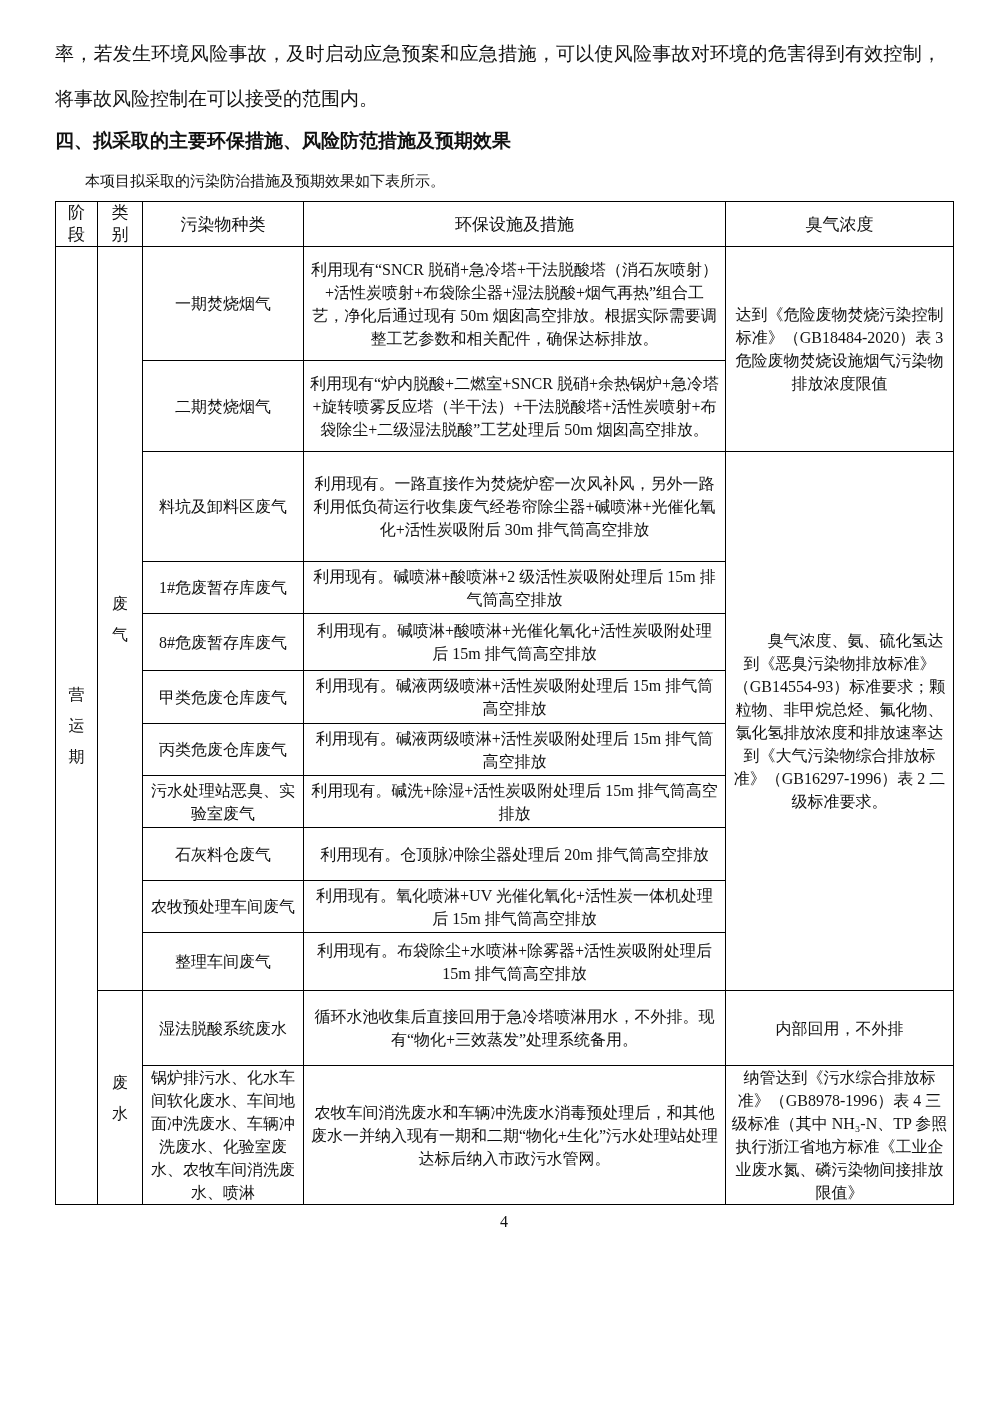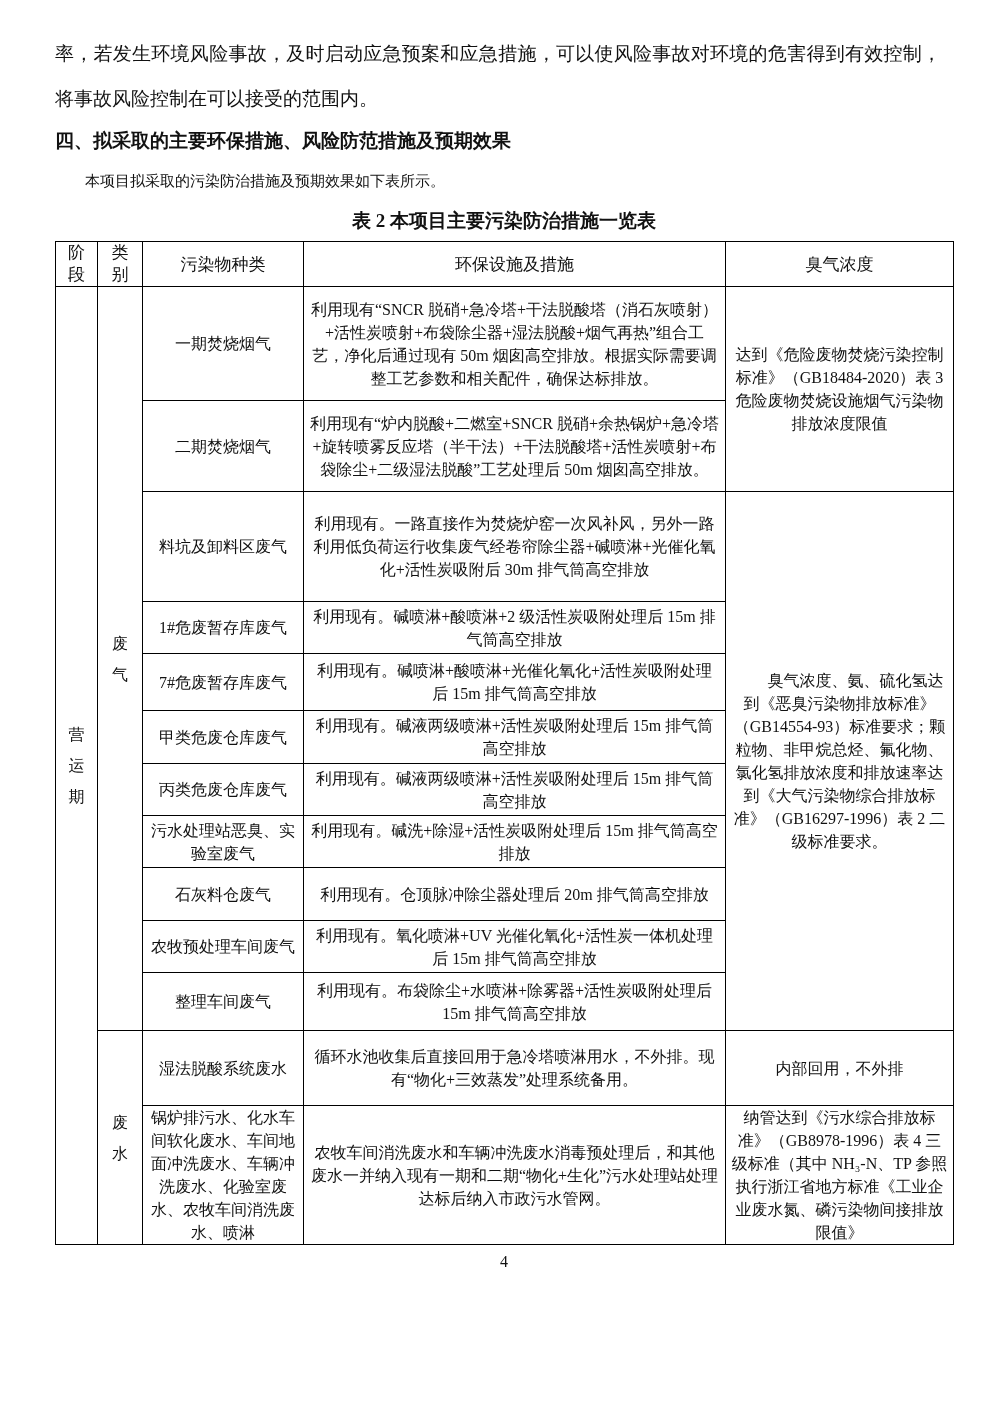--- a/index.html
+++ b/index.html
@@ -46,21 +46,20 @@
 <body>
 
 <div class="page">
 
   <p class="bodytext">率，若发生环境风险事故，及时启动应急预案和应急措施，可以使风险事故对环境的危害得到有效控制，将事故风险控制在可以接受的范围内。</p>
 
   <p class="heading">四、拟采取的主要环保措施、风险防范措施及预期效果</p>
 
   <p class="intro">本项目拟采取的污染防治措施及预期效果如下表所示。</p>
 
-  <p class="tbl-title">表 2  本项目主要污染防治措施一览表</p>
 
   <table class="main">
     <colgroup>
       <col style="width:42px">
         <col style="width:45px">
         <col style="width:161px">
         <col style="width:422px">
         <col style="width:228px">
     </colgroup>
     <tbody>
@@ -90,21 +89,21 @@
         <td>利用现有。一路直接作为焚烧炉窑一次风补风，另外一路利用低负荷运行收集废气经卷帘除尘器+碱喷淋+光催化氧化+活性炭吸附后 30m 排气筒高空排放</td>
         <td rowspan="9" class="j indent2">臭气浓度、氨、硫化氢达到《恶臭污染物排放标准》（GB14554-93）标准要求；颗粒物、非甲烷总烃、氟化物、氯化氢排放浓度和排放速率达到《大气污染物综合排放标准》（GB16297-1996）表 2 二级标准要求。</td>
       </tr>
 
       <tr class="r4">
         <td>1#危废暂存库废气</td>
         <td>利用现有。碱喷淋+酸喷淋+2 级活性炭吸附处理后 15m 排气筒高空排放</td>
       </tr>
 
       <tr class="r5">
-        <td>7#危废暂存库废气</td>
+        <td>8#危废暂存库废气</td>
         <td>利用现有。碱喷淋+酸喷淋+光催化氧化+活性炭吸附处理后 15m 排气筒高空排放</td>
       </tr>
 
       <tr class="r6">
         <td>甲类危废仓库废气</td>
         <td>利用现有。碱液两级喷淋+活性炭吸附处理后 15m 排气筒高空排放</td>
       </tr>
 
       <tr class="r7">
         <td>丙类危废仓库废气</td>

